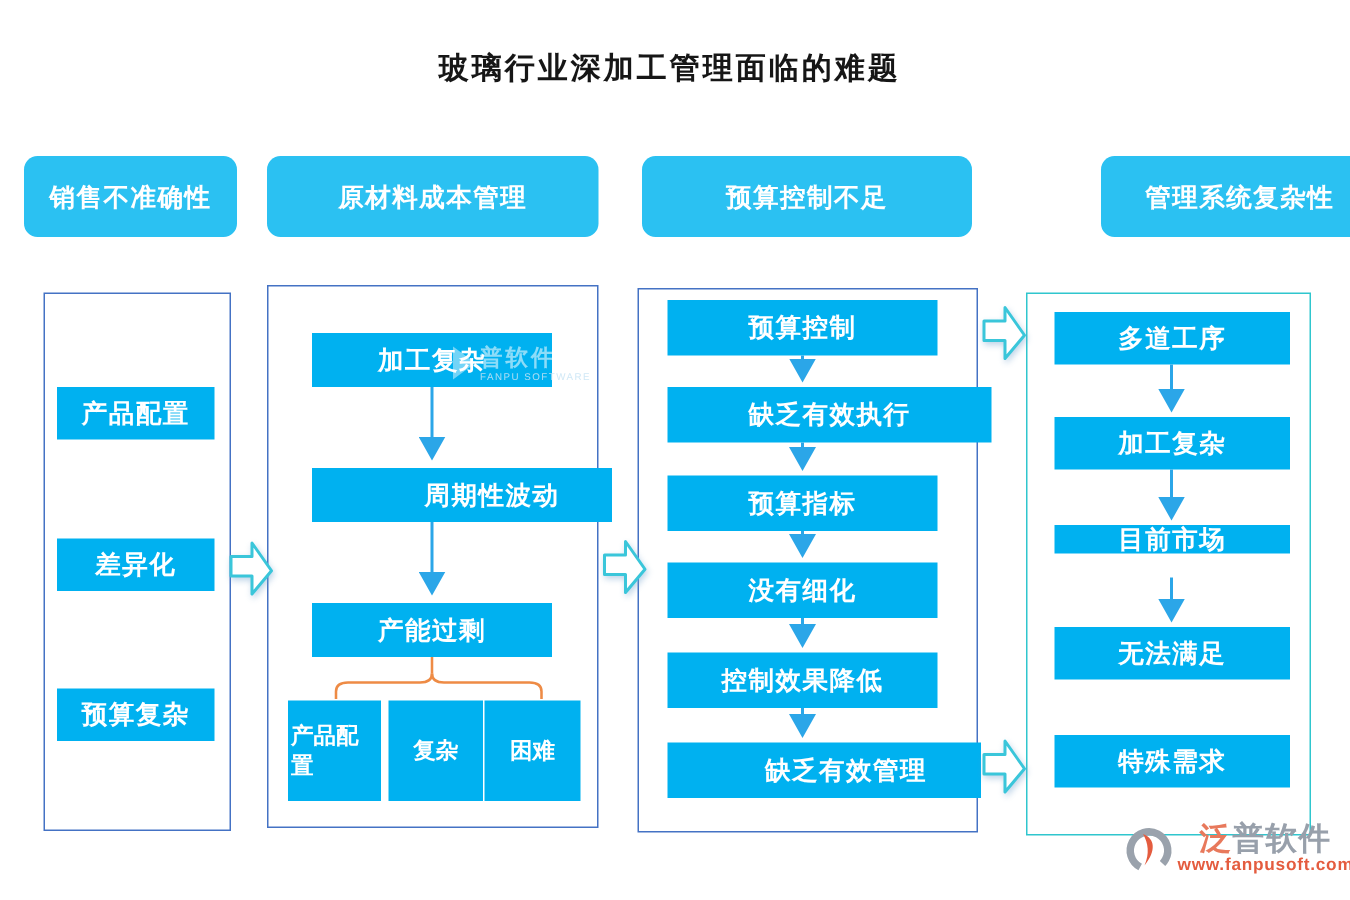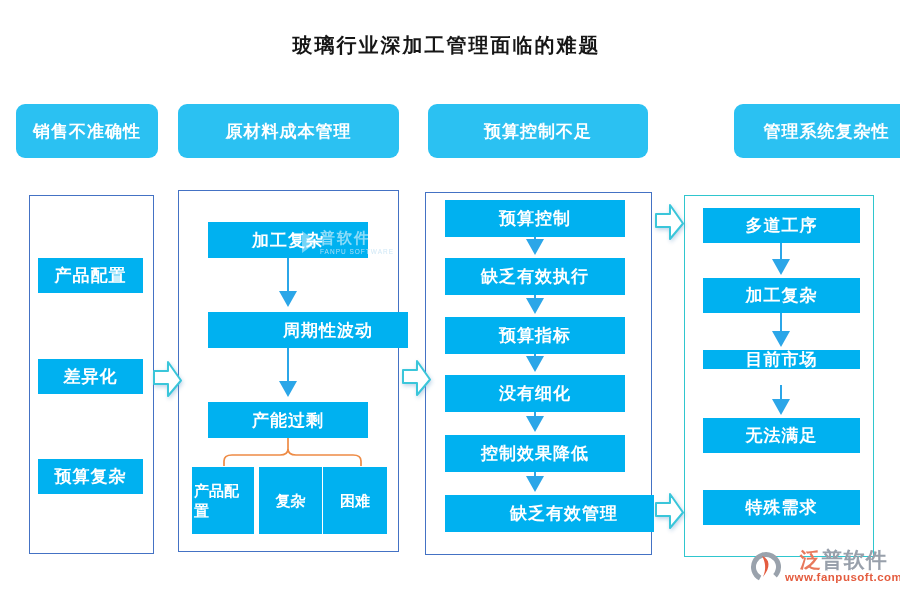--- a/index.html
+++ b/index.html
@@ -69,21 +69,21 @@
   <div class="item" style="left:38px;top:459px;width:105px;height:35px;">预算复杂</div>
 
   <div class="item" style="left:208px;top:222px;width:160px;height:36px;">加工复杂</div>
   <div class="item" style="left:208px;top:312px;width:160px;height:36px;padding-left:40px;">周期性波动</div>
   <div class="item" style="left:208px;top:402px;width:160px;height:36px;">产能过剩</div>
   <div class="item sub" style="left:192px;top:467px;width:58px;height:63px;">产品配置</div>
   <div class="item sub" style="left:259px;top:467px;width:59px;height:63px;">复杂</div>
   <div class="item sub" style="left:323px;top:467px;width:60px;height:63px;">困难</div>
 
   <div class="item" style="left:445px;top:200px;width:180px;height:37px;">预算控制</div>
-  <div class="item" style="left:445px;top:258px;width:180px;height:37px;">缺乏有效执行</div>
+  <div class="item" style="left:445px;top:258px;width:216px;height:37px;">缺乏有效执行</div>
   <div class="item" style="left:445px;top:317px;width:180px;height:37px;">预算指标</div>
   <div class="item" style="left:445px;top:375px;width:180px;height:37px;">没有细化</div>
   <div class="item" style="left:445px;top:435px;width:180px;height:37px;">控制效果降低</div>
   <div class="item" style="left:445px;top:495px;width:180px;height:37px;padding-left:29px;">缺乏有效管理</div>
 
   <div class="item" style="left:703px;top:208px;width:157px;height:35px;">多道工序</div>
   <div class="item" style="left:703px;top:278px;width:157px;height:35px;">加工复杂</div>
   <div class="item" style="left:703px;top:350px;width:157px;height:19px;">目前市场</div>
   <div class="item" style="left:703px;top:418px;width:157px;height:35px;">无法满足</div>
   <div class="item" style="left:703px;top:490px;width:157px;height:35px;">特殊需求</div>

